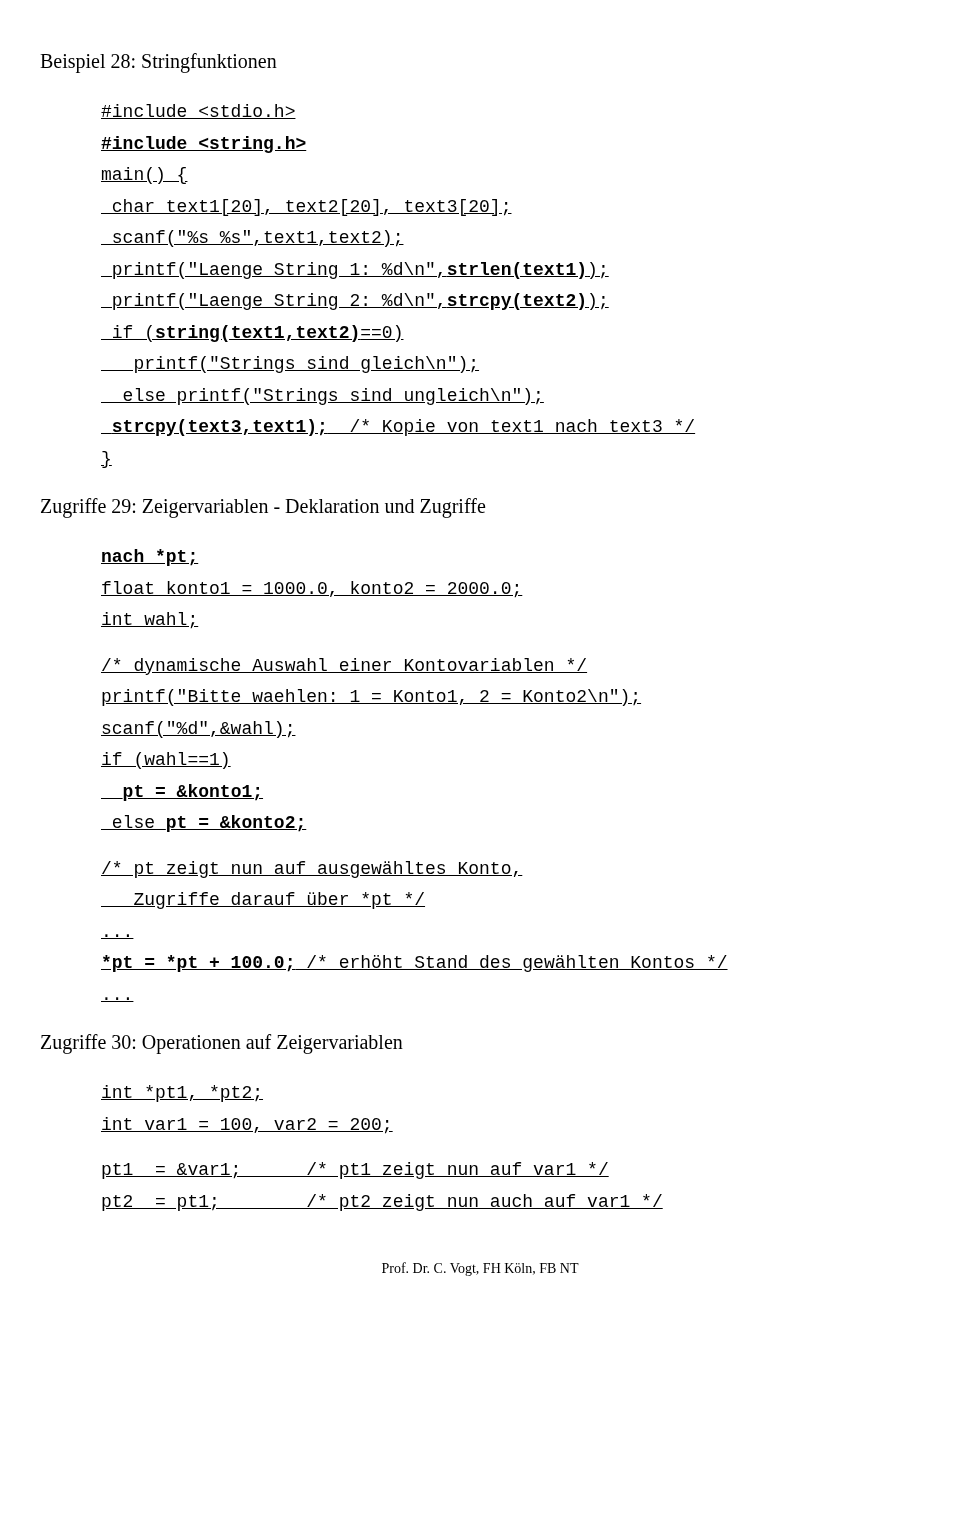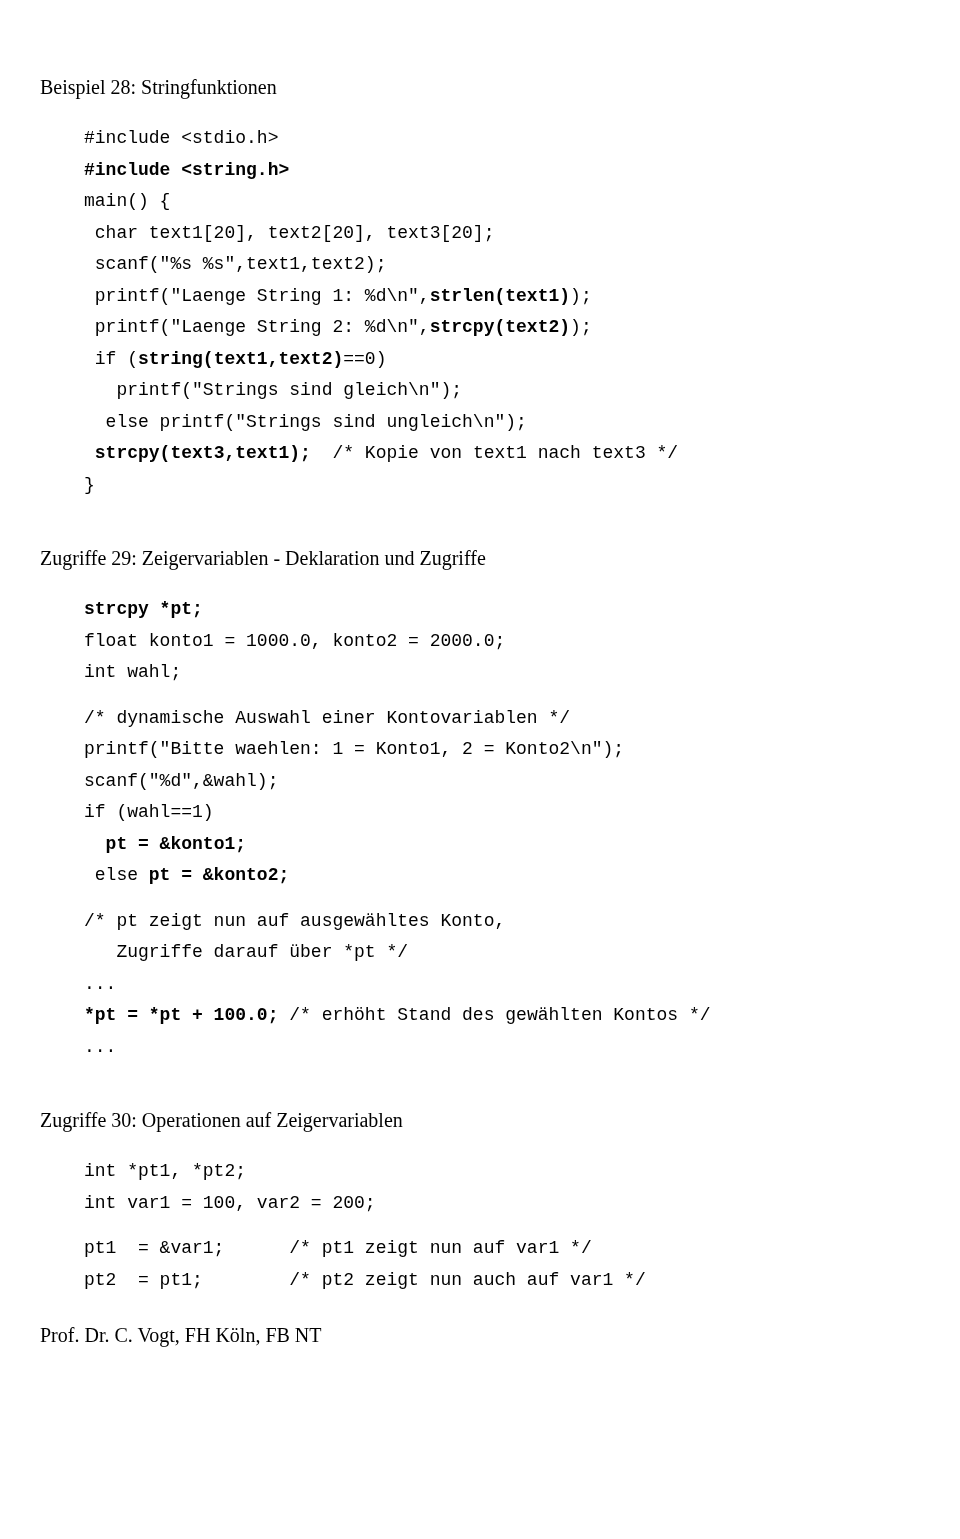--- a/index.html
+++ b/index.html
@@ -9,35 +9,36 @@
     padding: 30px 40px 50px 40px;
     font-size: 20px;
     color: #000000;
     line-height: 1.55;
     width: 960px;
     box-sizing: border-box;
   }
   .heading {
     font-size: 20px;
     margin-bottom: 20px;
-    margin-top: 42px;
+    margin-top: 16px;
   }
   .code-block {
     font-family: "Courier New", Courier, monospace;
     white-space: pre;
-    margin-left: 44px;
+    margin-left: 61px;
     font-size: 18px;
     line-height: 1.75;
+    text-decoration: underline;
   }
   .code-block .b { font-weight: bold; }
   .footer {
     position: relative;
-    text-align: left;
-    font-size: 20px;
-    margin-top: 24px;
+    text-align: center;
+    font-size: 14px;
+    margin-top: 40px;
     padding-right: 0;
   }
 </style>
 </head>
 <body>
 
 <div class="heading">Beispiel 28:  Stringfunktionen</div>
 <div class="code-block">#include &lt;stdio.h&gt;
 <span class="b">#include &lt;string.h&gt;</span>
 main() {
@@ -45,21 +46,21 @@
  scanf("%s %s",text1,text2);
  printf("Laenge String 1: %d\n",<span class="b">strlen(text1)</span>);
  printf("Laenge String 2: %d\n",<span class="b">strcpy(text2)</span>);
  if (<span class="b">string(text1,text2)</span>==0)
    printf("Strings sind gleich\n");
   else printf("Strings sind ungleich\n");
  <span class="b">strcpy(text3,text1);</span>  /* Kopie von text1 nach text3 */
 }</div>
 
 <div class="heading">Zugriffe 29:  Zeigervariablen - Deklaration und Zugriffe</div>
-<div class="code-block"><span class="b">strcpy *pt;</span>
+<div class="code-block"><span class="b">nach *pt;</span>
 float konto1 = 1000.0, konto2 = 2000.0;
 int wahl;</div>
 <div style="height:14px"></div>
 <div class="code-block">/* dynamische Auswahl einer Kontovariablen */
 printf("Bitte waehlen: 1 = Konto1, 2 = Konto2\n");
 scanf("%d",&amp;wahl);
 if (wahl==1)
   <span class="b">pt = &amp;konto1;</span>
  else <span class="b">pt = &amp;konto2;</span></div>
 <div style="height:14px"></div>

